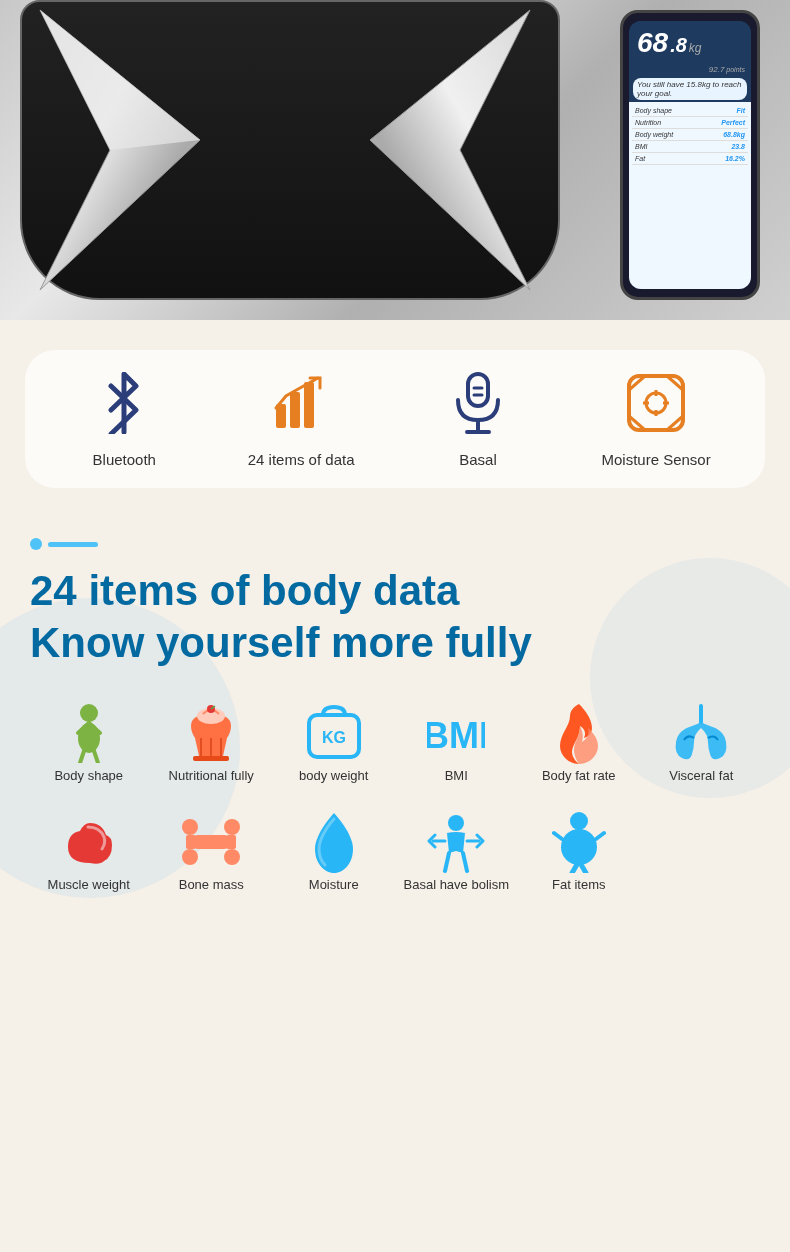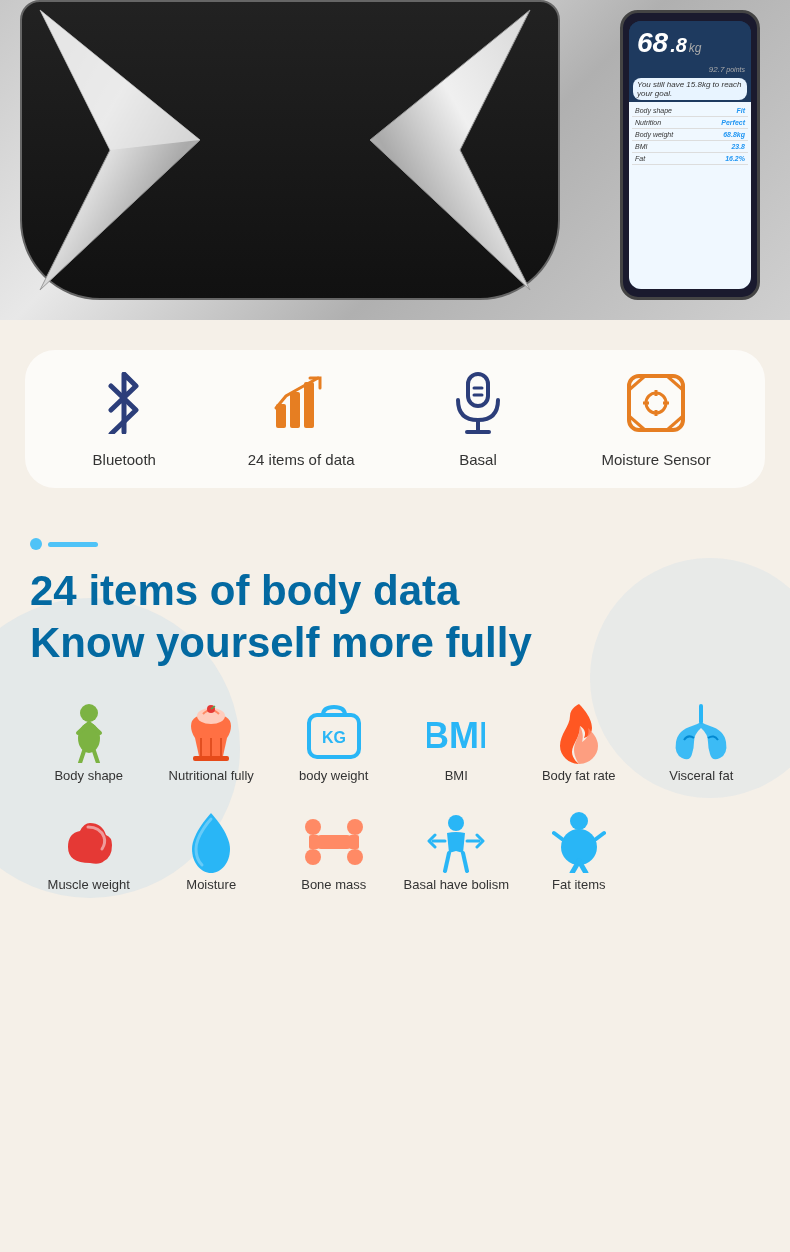--- a/index.html
+++ b/index.html
@@ -467,46 +467,46 @@
           <path d="M30 50 Q8 50 8 34 Q8 20 20 18 Q24 10 30 10 Q42 10 46 22 Q52 24 52 32 Q52 44 44 48 Q40 52 30 50 Z" fill="#e53935"></path>
 
           <path d="M28 14 Q40 14 44 24 Q46 30 42 36" fill="none" stroke="#ef9a9a" stroke-width="3" stroke-linecap="round"></path>
         </svg>
       </div>
       <span class="data-label">Muscle weight</span>
     </div>
 
     <div class="data-item">
       <div class="data-icon">
-        <svg width="46" height="62" viewBox="0 0 46 62">
-          <path d="M23 2 C23 2 4 22 4 38 C4 52 13 62 23 62 C33 62 42 52 42 38 C42 22 23 2 23 2 Z" fill="#29b6f6"></path>
-          <path d="M23 8 C23 8 8 24 8 38 C8 44 10 50 14 54" fill="none" stroke="#81d4fa" stroke-width="3" stroke-linecap="round" opacity="0.7"></path>
-        </svg>
-      </div>
-      <span class="data-label">Moisture</span>
-    </div>
-
-    <div class="data-item">
-      <div class="data-icon">
         <svg width="62" height="46" viewBox="0 0 62 46">
 
           <rect x="14" y="16" width="34" height="14" rx="4" fill="#ff8a65"></rect>
           <circle cx="10" cy="8" r="8" fill="#ff8a65"></circle>
           <circle cx="10" cy="38" r="8" fill="#ff8a65"></circle>
           <circle cx="52" cy="8" r="8" fill="#ff8a65"></circle>
           <circle cx="52" cy="38" r="8" fill="#ff8a65"></circle>
           <rect x="6" y="16" width="10" height="14" rx="2" fill="#ff8a65"></rect>
           <rect x="46" y="16" width="10" height="14" rx="2" fill="#ff8a65"></rect>
         </svg>
       </div>
       <span class="data-label">Bone mass</span>
     </div>
 
     <div class="data-item">
       <div class="data-icon">
+        <svg width="46" height="62" viewBox="0 0 46 62">
+          <path d="M23 2 C23 2 4 22 4 38 C4 52 13 62 23 62 C33 62 42 52 42 38 C42 22 23 2 23 2 Z" fill="#29b6f6"></path>
+          <path d="M23 8 C23 8 8 24 8 38 C8 44 10 50 14 54" fill="none" stroke="#81d4fa" stroke-width="3" stroke-linecap="round" opacity="0.7"></path>
+        </svg>
+      </div>
+      <span class="data-label">Moisture</span>
+    </div>
+
+    <div class="data-item">
+      <div class="data-icon">
         <svg width="58" height="62" viewBox="0 0 58 62">
 
           <circle cx="29" cy="12" r="8" fill="#29b6f6"></circle>
           <path d="M20 22 Q29 20 38 22 L36 42 L29 40 L22 42 Z" fill="#29b6f6"></path>
           <line x1="22" y1="42" x2="18" y2="60" stroke="#29b6f6" stroke-width="4" stroke-linecap="round"></line>
           <line x1="36" y1="42" x2="40" y2="60" stroke="#29b6f6" stroke-width="4" stroke-linecap="round"></line>
 
           <line x1="6" y1="30" x2="18" y2="30" stroke="#29b6f6" stroke-width="3" stroke-linecap="round"></line>
           <polyline points="8,24 2,30 8,36" fill="none" stroke="#29b6f6" stroke-width="3" stroke-linejoin="round" stroke-linecap="round"></polyline>
 

